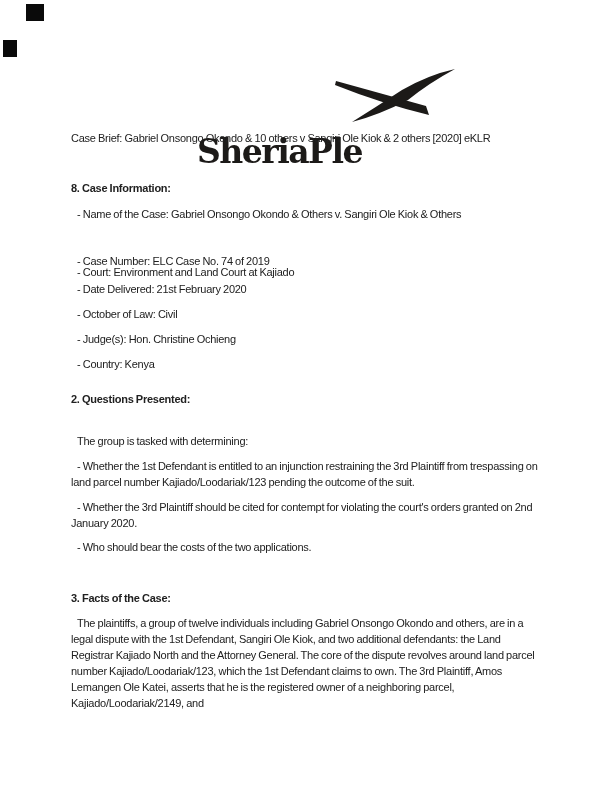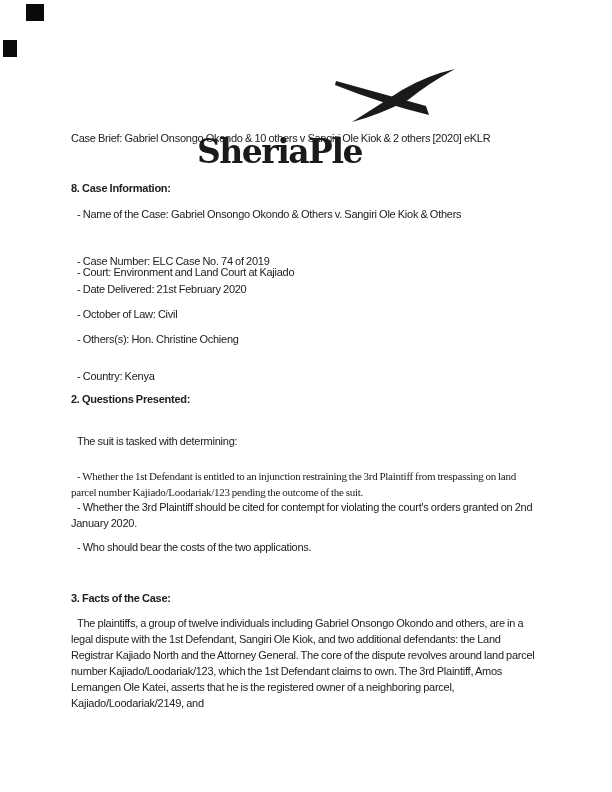--- a/index.html
+++ b/index.html
@@ -59,24 +59,24 @@
   .indent { text-indent: 6px; }
 
   .doc-title   { top: 130px; }
   .h1          { top: 180px; }
   .ci-0        { top: 206px; }
   .ci-1        { top: 231px; margin-top: 22px; }
   .ci-2        { top: 256px; margin-top: 8px; }
   .ci-3        { top: 281px; }
   .ci-4        { top: 306px; }
   .ci-5        { top: 331px; }
-  .ci-6        { top: 356px; margin-top: 12px; }
+  .ci-6        { top: 356px; }
   .h2          { top: 391px; }
   .qp-intro    { top: 433px; }
-  .qp-0        { top: 468px; font-family: Liberation Serif, serif; }
+  .qp-0        { top: 458px; }
   .qp-1        { top: 499px; }
   .qp-2        { top: 539px; }
   .h3          { top: 590px; }
   .facts-para  { top: 615px; }
 </style>
 </head>
 <body>
 
 <div class="page">
 
@@ -94,25 +94,25 @@
   <div class="content">
 
     <p class="tblock doc-title">Case Brief: Gabriel Onsongo Okondo &amp; 10 others v Sangiri Ole Kiok &amp; 2 others [2020] eKLR</p>
 
     <p class="tblock h1 bold">8. Case Information:</p>
     <p class="tblock ci-0 indent">- Name of the Case: Gabriel Onsongo Okondo &amp; Others v. Sangiri Ole Kiok &amp; Others</p>
     <p class="tblock ci-1 indent">- Case Number: ELC Case No. 74 of 2019</p>
     <p class="tblock ci-2 indent">- Court: Environment and Land Court at Kajiado</p>
     <p class="tblock ci-3 indent">- Date Delivered: 21st February 2020</p>
     <p class="tblock ci-4 indent">- October of Law: Civil</p>
-    <p class="tblock ci-5 indent">- Others(s): Hon. Christine Ochieng</p>
+    <p class="tblock ci-5 indent">- Judge(s): Hon. Christine Ochieng</p>
     <p class="tblock ci-6 indent">- Country: Kenya</p>
 
     <p class="tblock h2 bold">2. Questions Presented:</p>
-    <p class="tblock qp-intro indent">The suit is tasked with determining:</p>
+    <p class="tblock qp-intro indent">The group is tasked with determining:</p>
     <p class="tblock qp-0 indent">- Whether the 1st Defendant is entitled to an injunction restraining the 3rd Plaintiff from trespassing on land parcel number Kajiado/Loodariak/123 pending the outcome of the suit.</p>
     <p class="tblock qp-1 indent">- Whether the 3rd Plaintiff should be cited for contempt for violating the court's orders granted on 2nd January 2020.</p>
     <p class="tblock qp-2 indent">- Who should bear the costs of the two applications.</p>
 
     <p class="tblock h3 bold">3. Facts of the Case:</p>
     <p class="tblock facts-para indent">The plaintiffs, a group of twelve individuals including Gabriel Onsongo Okondo and others, are in a legal dispute with the 1st Defendant, Sangiri Ole Kiok, and two additional defendants: the Land Registrar Kajiado North and the Attorney General. The core of the dispute revolves around land parcel number Kajiado/Loodariak/123, which the 1st Defendant claims to own. The 3rd Plaintiff, Amos Lemangen Ole Katei, asserts that he is the registered owner of a neighboring parcel, Kajiado/Loodariak/2149, and</p>
 
   </div>
 </div>
 

